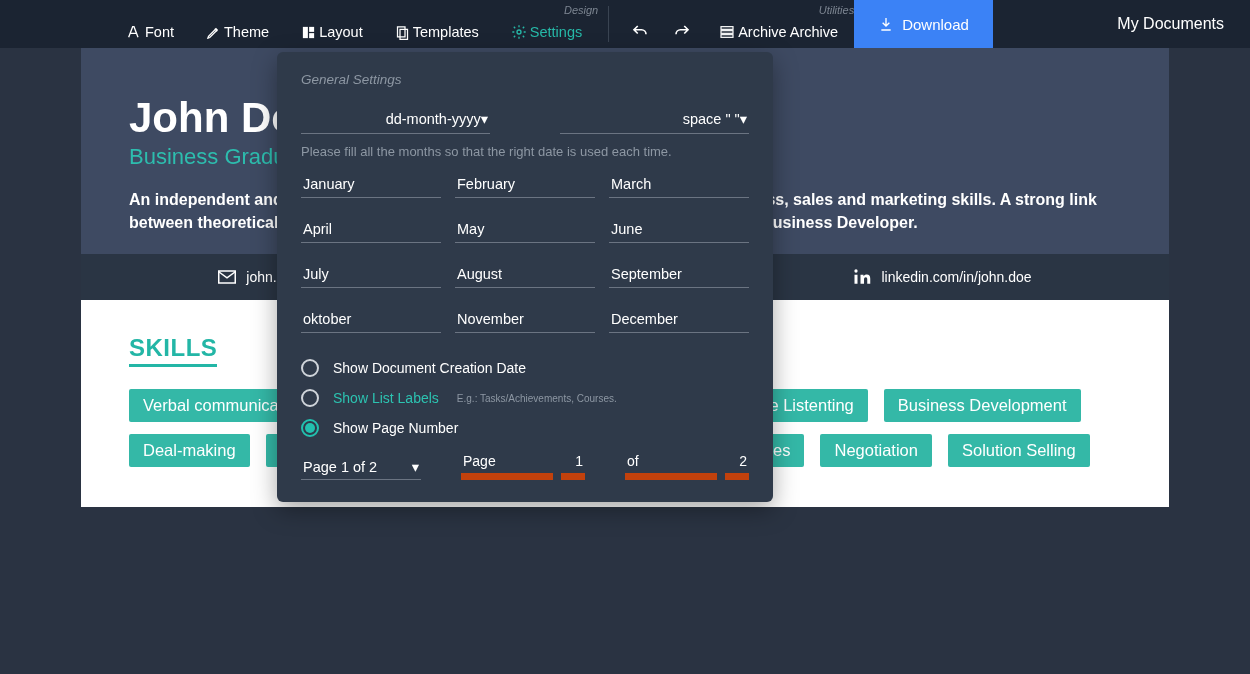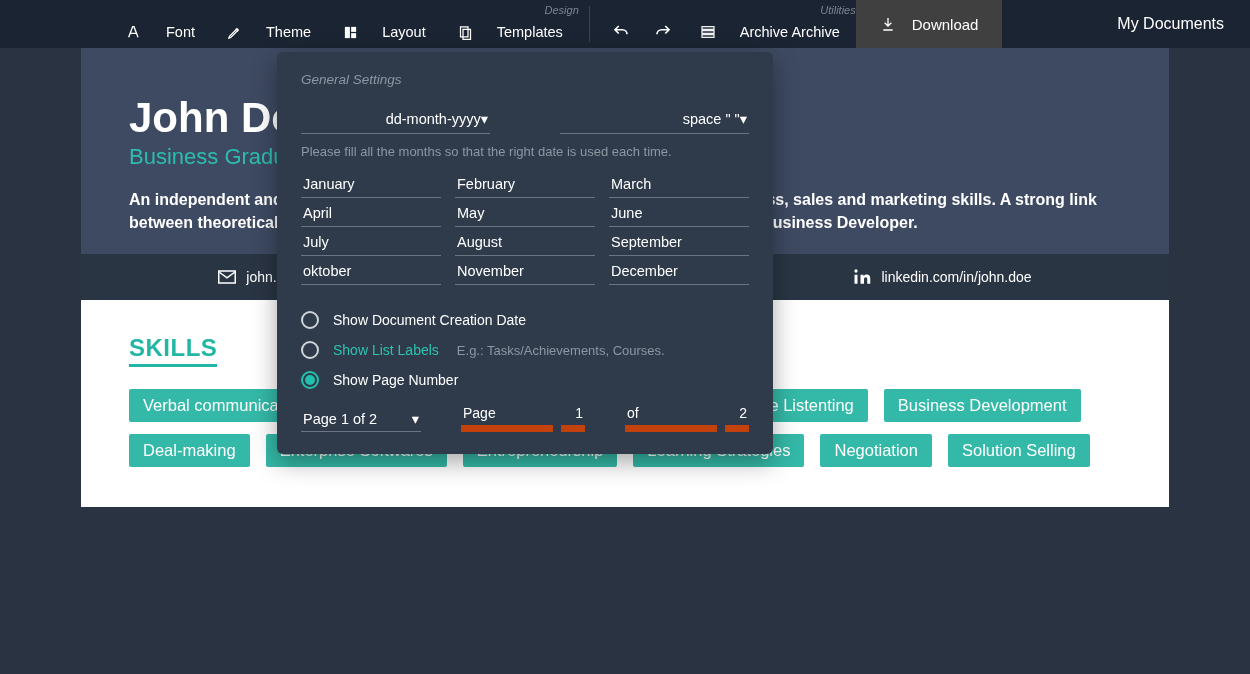--- a/index.html
+++ b/index.html
@@ -35,46 +35,46 @@
   padding: 0 0 0 20px;
 }
 .toolbar-row {
   display: flex;
   align-items: center;
   height: 100%;
 }
 .toolbar-item {
   display: flex;
   align-items: center;
-  gap: 24px;
+  gap: 3px;
   padding: 0 16px;
   height: 100%;
   cursor: pointer;
   font-size: 14.5px;
   color: #fff;
 }
 .toolbar-item.active { color: #26b9a8; }
 .toolbar-sep {
   width: 1px;
   background: #3a4452;
   margin: 6px 10px;
 }
 .toolbar-util-icon {
   padding: 0 12px;
   display:flex;
   align-items:center;
   cursor:pointer;
   color:#fff;
 }
 .download-btn {
-  background: #404040;
+  background: #3b82f6;
   color: #fff;
   display: flex;
   align-items: center;
-  gap: 16px;
+  gap: 8px;
   padding: 8px 24px;
   font-size: 15px;
   cursor: pointer;
   height:100%;
 }
 .mydocs {
   color: #fff;
   font-size: 16px;
   display:flex;
   align-items:center;
@@ -172,21 +172,21 @@
   justify-content:flex-end;
   align-items:center;
   font-size:14.5px;
   cursor:pointer;
   max-width: 200px;
 }
 .helper-text { color:#8d97a3; font-size:13px; margin: 10px 0 12px 0; }
 .month-grid {
   display:grid;
   grid-template-columns: repeat(3, 1fr);
-  gap: 2px 14px;
+  gap: 18px 14px;
   margin-bottom: 26px;
 }
 .month-input {
   background:transparent;
   border:none;
   border-bottom:1px solid #6b7482;
   color:#fff;
   font-size:14.5px;
   padding: 5px 2px;
   outline:none;
@@ -199,21 +199,21 @@
   margin-bottom: 12px;
   font-size:14px;
 }
 .radio-outer {
   width:18px; height:18px; border:2px solid #cfd4da; border-radius:50%;
   display:flex; align-items:center; justify-content:center;
 }
 .radio-outer.on { border-color:#22c1af; }
 .radio-inner { width:10px; height:10px; border-radius:50%; background:#22c1af; }
 .toggle-label-accent { color:#2cc3b1; }
-.toggle-hint { color:#8d97a3; font-size:13px; margin-left:4px; }
+.toggle-hint { color:#8d97a3; font-size:10px; margin-left:4px; }
 
 .page-num-row { display:flex; align-items:flex-end; gap: 40px; margin-top:6px;}
 .small-field {
   border:none; border-bottom:7px solid #c2410c; background:transparent;
   color:#fff; font-size:14px; padding:4px 2px; outline:none;
 }
 .small-field.w60 { width:92px; }
 .small-field.w20 { width:24px; text-align:right; }
 .page-format {
   border-bottom:1px solid #6b7482;
@@ -262,20 +262,29 @@
         <span>Layout</span>
       </div>
       <div class="toolbar-item">
         <span>
           <svg width="15" height="15" viewBox="0 0 24 24" fill="none" stroke="currentColor" stroke-width="2">
               <rect x="4" y="3" width="12" height="16"></rect>
               <rect x="8" y="7" width="12" height="16"></rect>
             </svg>
         </span>
         <span>Templates</span>
+      </div>
+      <div class="toolbar-item active">
+        <span>
+          <svg width="16" height="16" viewBox="0 0 24 24" fill="none" stroke="currentColor" stroke-width="2">
+              <circle cx="12" cy="12" r="3"></circle>
+              <path d="M12 2v3M12 19v3M4.2 4.2l2.1 2.1M17.7 17.7l2.1 2.1M2 12h3M19 12h3M4.2 19.8l2.1-2.1M17.7 6.3l2.1-2.1"></path>
+            </svg>
+        </span>
+        <span>Settings</span>
       </div>
     </div>
   </div>
 
   <div class="toolbar-sep"></div>
 
   <div class="toolbar-group">
     <span class="toolbar-group-label">Utilities</span>
     <div class="toolbar-row">
       <div class="toolbar-util-icon">

